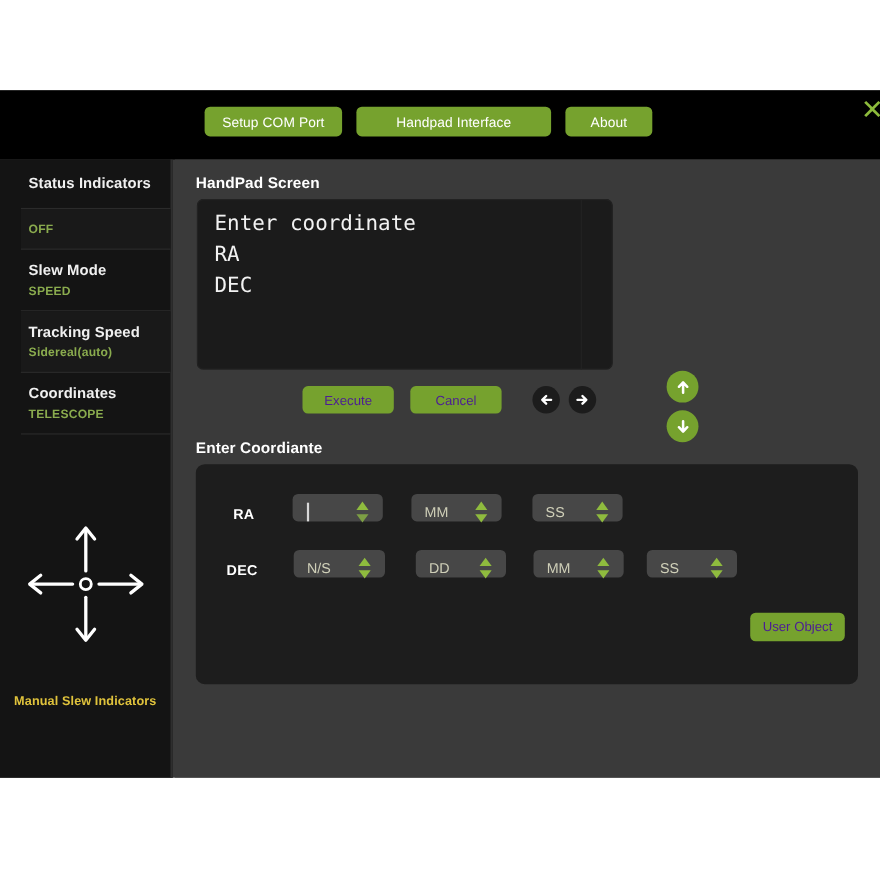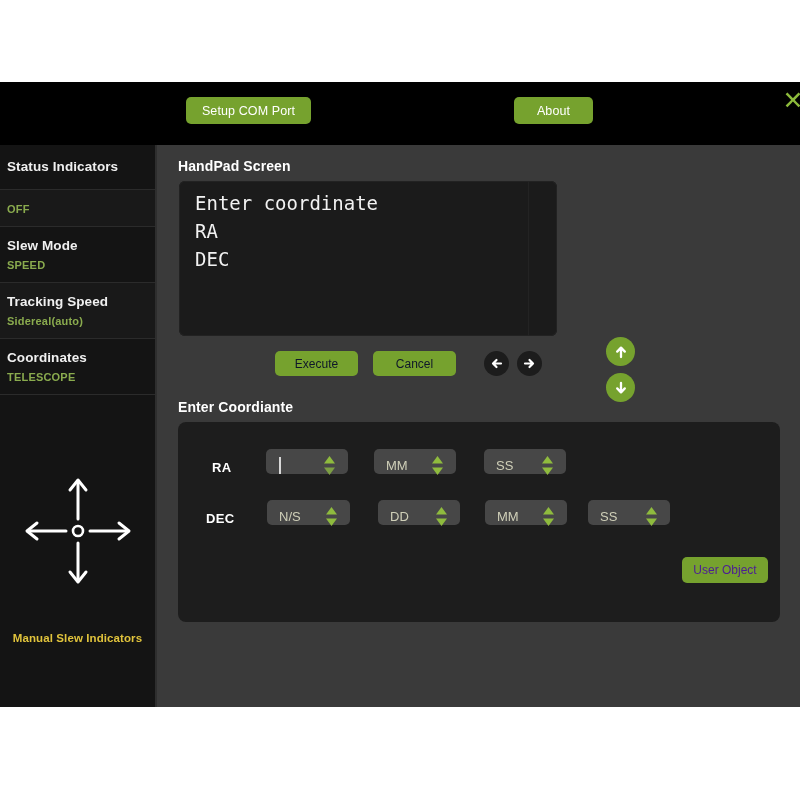--- a/index.html
+++ b/index.html
@@ -75,20 +75,21 @@
   }
 
   
   .sidebar {
     position: absolute;
     left: 0; top: 63px;
     width: 157px; height: 564px;
     background: #141414;
     border-right: 2px solid #2e2e2e;
     box-sizing: border-box;
+    padding-left: 19px;
   }
   .side-row {
     position: relative;
     box-sizing: border-box;
     padding: 9px 0 9px 7px;
     border-bottom: 1px solid #2b2b2b;
   }
   .side-row.alt { background: #191919; }
   .side-title {
     color: #f0f0f0;
@@ -167,21 +168,21 @@
     line-height: 28px;
     white-space: pre;
   }
 
   .actbtn {
     position: absolute;
     top: 206px;
     height: 25px;
     border-radius: 5px;
     background: #76a22e;
-    color: #0f172a;
+    color: #4c1d95;
     font-size: 12px;
     border: none;
     cursor: pointer;
     font-family: "Liberation Sans", sans-serif;
     display: flex;
     align-items: center;
     justify-content: center;
     padding: 0;
   }
   #btn-execute { left: 116px; width: 83px; }
@@ -294,20 +295,21 @@
 </style>
 </head>
 <body>
 
 <div id="app">
 
   <div class="topbar">
 
 
     <button class="navbtn" id="nav-setup">Setup COM Port</button>
+    <button class="navbtn" id="nav-handpad">Handpad Interface</button>
     <button class="navbtn" id="nav-about">About</button>
 
     <button class="closebtn">✕</button>
   </div>
 
   <div class="sidebar">
 
     <div class="side-row tall">
       <div class="side-title">Status Indicators</div>
     </div>

